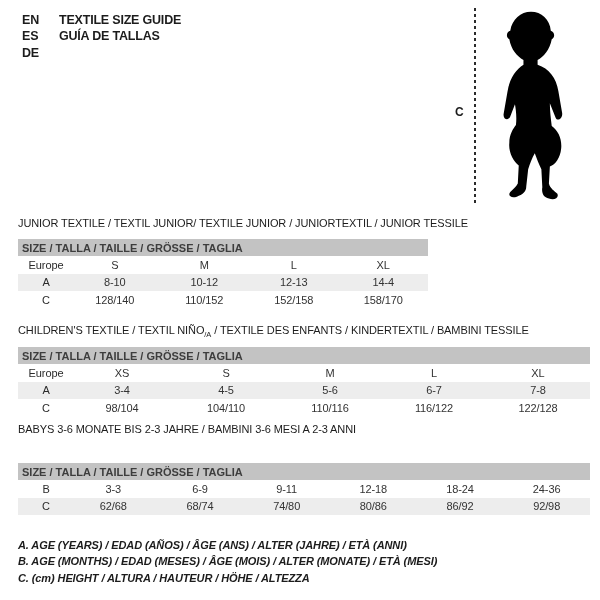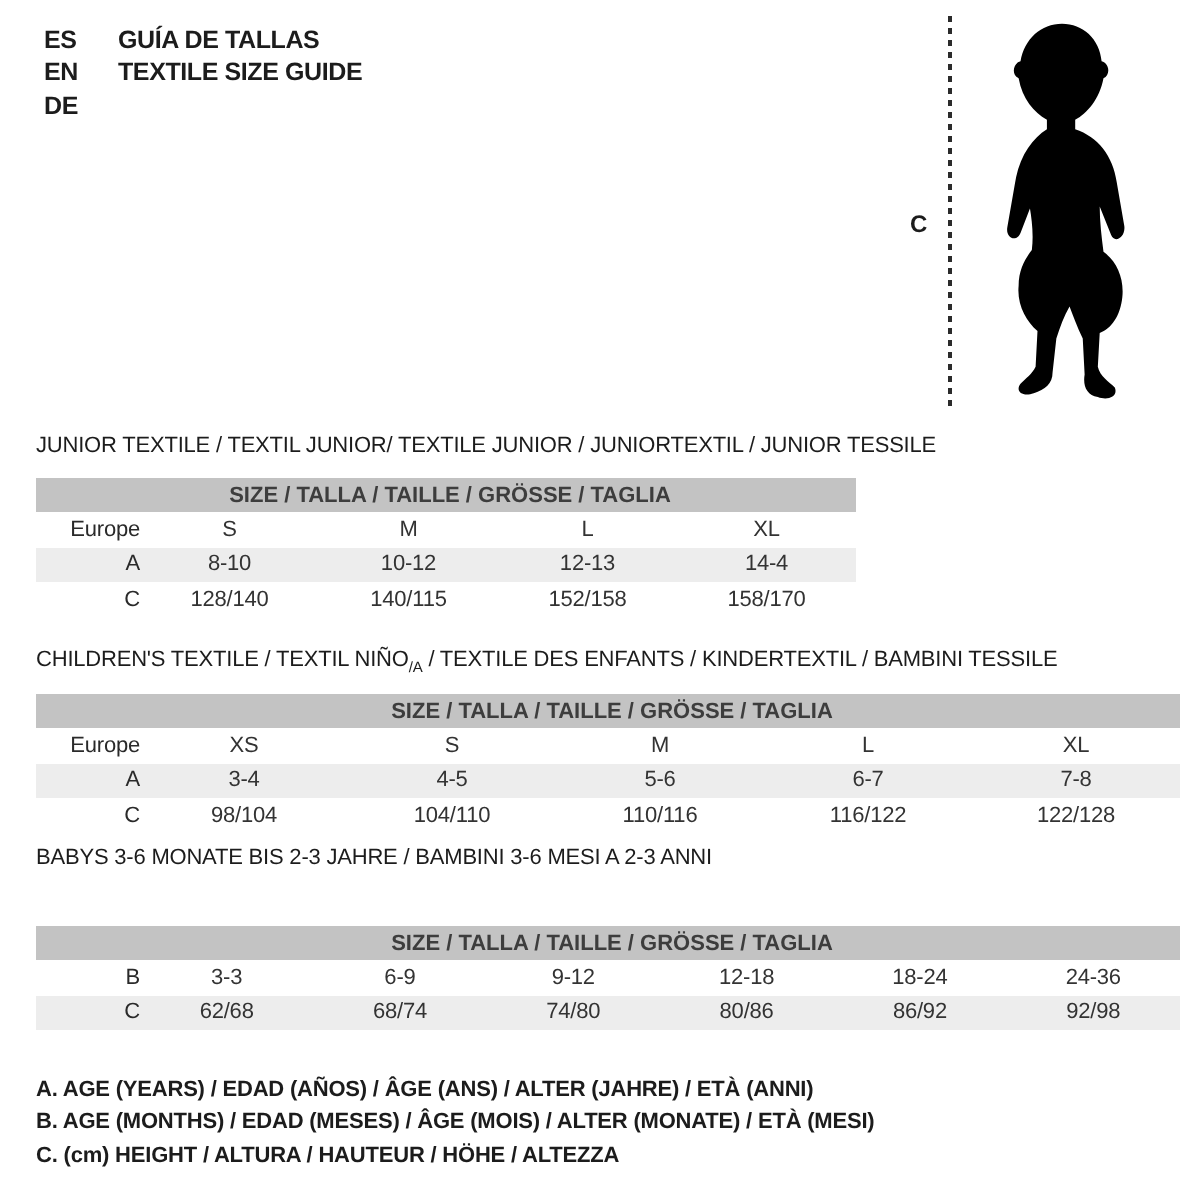--- a/index.html
+++ b/index.html
@@ -21,42 +21,42 @@
   
   .sec-title{position:absolute;left:18px;margin:0;font-weight:normal;font-size:11px;letter-spacing:-0.1px;line-height:15px;}
   .sec-title sub{font-size:7.5px;}
   table.size-table{
     position:absolute;left:18px;border-collapse:collapse;table-layout:fixed;
     font-size:11px;letter-spacing:-0.1px;
   }
   table.size-table col.lbl-col{width:52px;}
   table.size-table th{
     background:var(--bar,#c3c3c3);color:#3d3d3d;font-weight:bold;font-size:11px;
-    text-align:center;height:17px;padding:0 0 0 4px;letter-spacing:0;
+    text-align:left;height:17px;padding:0 0 0 4px;letter-spacing:0;
   }
   table.size-table td{height:17.5px;text-align:center;padding:0;color:#333;}
-  table.size-table td.lbl{text-align:right;padding-left:4px;color:#2a2a2a;}
+  table.size-table td.lbl{text-align:center;padding-left:4px;color:#2a2a2a;}
   table.size-table tbody tr:nth-child(even){background:var(--stripe,#ededed);}
   .t1{width:410px;}
   .t2,.t3{width:572px;}
   
-  .notes{position:absolute;left:18px;top:537px;font-weight:bold;font-size:11px;letter-spacing:-0.1px;}
+  .notes{position:absolute;left:18px;top:537px;font-weight:bold;font-size:11px;letter-spacing:-0.1px;font-style:italic;}
   .note-line{line-height:16.3px;}
 </style>
 </head>
 <body>
 
 <div class="lang-block">
   <div class="lang-row">
+    <span class="lang-code">EN</span>
+    <span>TEXTILE SIZE GUIDE</span>
+  </div>
+  <div class="lang-row">
     <span class="lang-code">ES</span>
     <span>GUÍA DE TALLAS</span>
-  </div>
-  <div class="lang-row">
-    <span class="lang-code">EN</span>
-    <span>TEXTILE SIZE GUIDE</span>
   </div>
   <div class="lang-row">
     <span class="lang-code">DE</span>
   </div>
 </div>
 
 <div class="measure-line"></div>
 <div class="measure-label">C</div>
 <svg class="toddler" viewBox="0 0 100 210" preserveAspectRatio="xMidYMid meet" aria-hidden="true">
   <path fill="#000" d="M50,3 C61,3 70,11 71,23 C75,24 76,30 72,32 C70,43 63,51 57,54 L57,59 C69,63 77,73 79,87 L83,110 C84,116 78,120 76,115 L70,100 C70,108 71,116 72,124 C79,129 83,138 82,148 C81,158 76,165 70,167 L69,185 C70,190 75,193 78,196 C80,201 74,203 69,201 C63,200 61,195 62,189 L61,170 C58,164 56,158 54,153 C51,158 49,164 47,170 L45,188 C45,194 41,197 35,199 C29,201 25,198 28,194 C31,191 34,189 36,185 L37,166 C31,161 26,152 27,142 C27,133 31,127 34,123 C35,115 34,107 33,101 L28,114 C26,119 20,117 21,111 L25,88 C27,74 34,64 42,59 L42,54 C35,50 29,43 27,32 C23,30 24,24 28,23 C30,11 39,3 50,3 Z"></path>
@@ -89,21 +89,21 @@
     <tr>
       <td class="lbl">A</td>
       <td>8-10</td>
       <td>10-12</td>
       <td>12-13</td>
       <td>14-4</td>
     </tr>
     <tr>
       <td class="lbl">C</td>
       <td>128/140</td>
-      <td>140/115</td>
+      <td>110/152</td>
       <td>152/158</td>
       <td>158/170</td>
     </tr>
   </tbody>
 </table>
 
 <h2 class="sec-title" style="top:323px;">
   <span>CHILDREN'S TEXTILE / TEXTIL NIÑO</span><sub>/A</sub><span> / TEXTILE DES ENFANTS / KINDERTEXTIL / BAMBINI TESSILE</span>
 </h2>
 <table class="size-table t2" style="top:347px;">
@@ -164,21 +164,21 @@
   <thead>
     <tr>
         <th colspan="7">SIZE / TALLA / TAILLE / GRÖSSE / TAGLIA</th>
       </tr>
   </thead>
   <tbody>
     <tr>
       <td class="lbl">B</td>
       <td>3-3</td>
       <td>6-9</td>
-      <td>9-12</td>
+      <td>9-11</td>
       <td>12-18</td>
       <td>18-24</td>
       <td>24-36</td>
     </tr>
     <tr>
       <td class="lbl">C</td>
       <td>62/68</td>
       <td>68/74</td>
       <td>74/80</td>
       <td>80/86</td>

